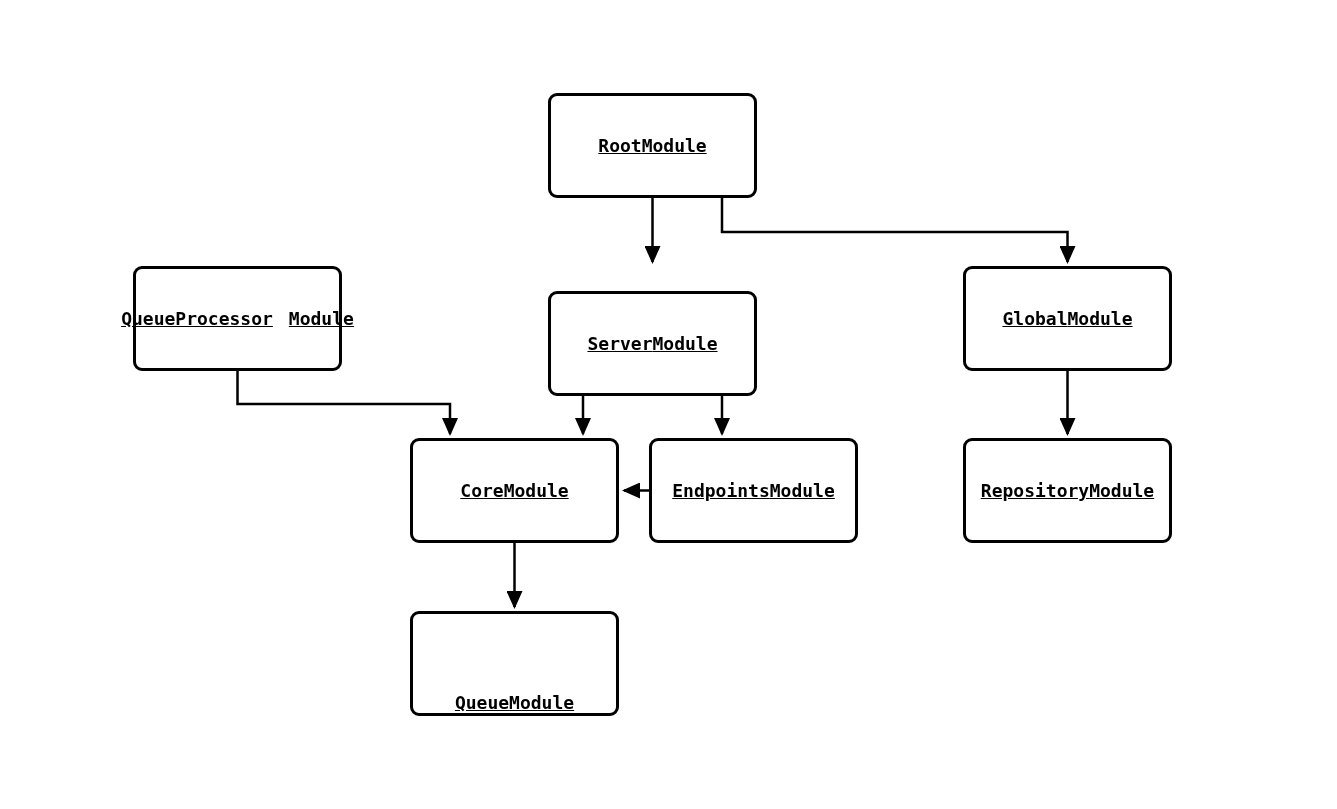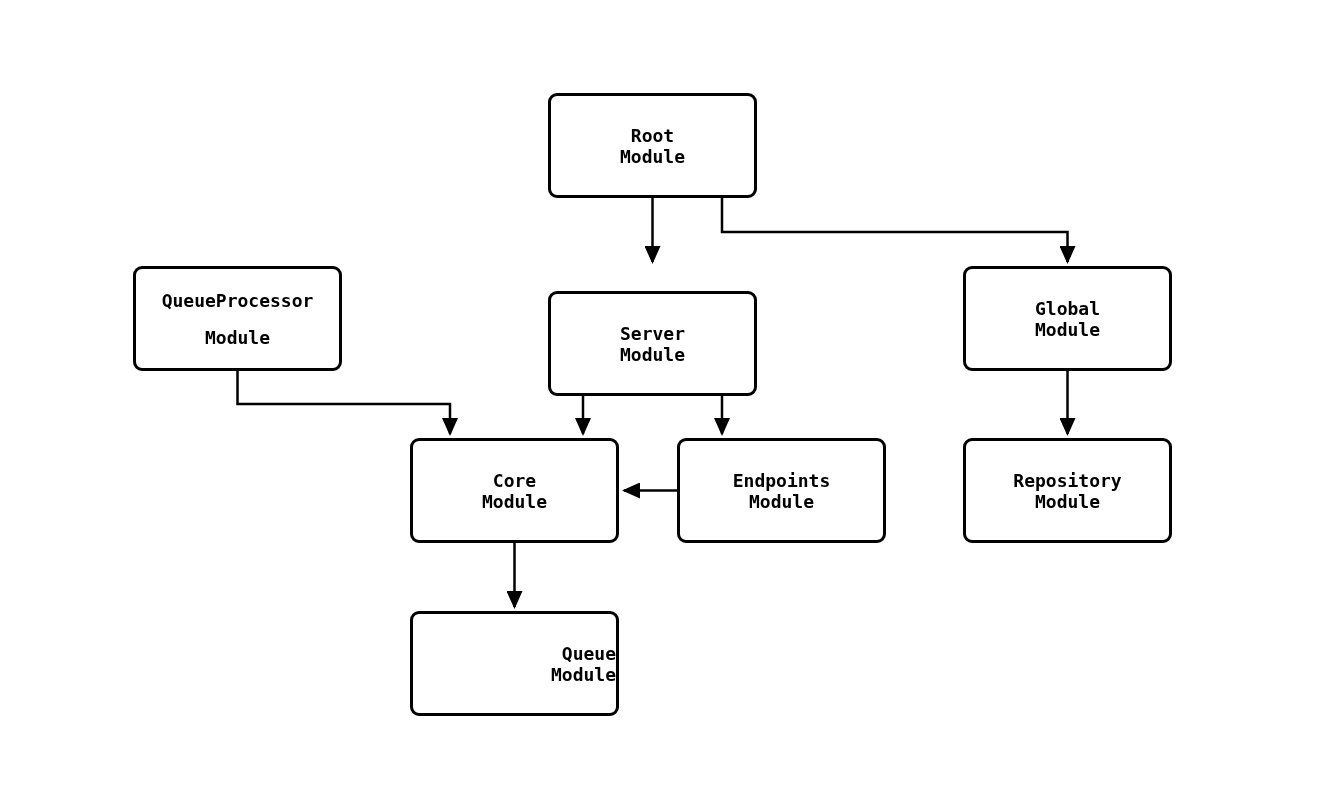--- a/index.html
+++ b/index.html
@@ -24,36 +24,37 @@
   }
   .node {
     position: absolute;
     width: 209px;
     height: 105px;
     box-sizing: border-box;
     background: #ffffff;
     border: 3px solid #000000;
     border-radius: 9px;
     display: flex;
-    flex-direction: column;
+    flex-direction: row;
     align-items: center;
     justify-content: center;
     text-align: center;
     font-weight: bold;
     font-size: 18px;
     line-height: 21px;
     color: #000000;
+    text-decoration: underline;
   }
   
   .pos-root           { left: 548px; top: 93px;  }
   .pos-server         { left: 548px; top: 266px; margin-top: 25px; }
   .pos-global         { left: 963px; top: 266px; justify-content: center; }
   .pos-queueprocessor { left: 133px; top: 266px; gap: 16px; }
   .pos-core           { left: 410px; top: 438px; }
-  .pos-endpoints      { left: 677px; top: 438px; }
+  .pos-endpoints      { left: 649px; top: 438px; }
   .pos-repository     { left: 963px; top: 438px; }
   .pos-queue          { left: 410px; top: 611px; align-items: flex-end; }
 </style>
 </head>
 <body>
 
 <div class="canvas">
 
   <svg class="edges-layer" width="1337" height="809" viewBox="0 0 1337 809" xmlns="http://www.w3.org/2000/svg">
     <defs>

